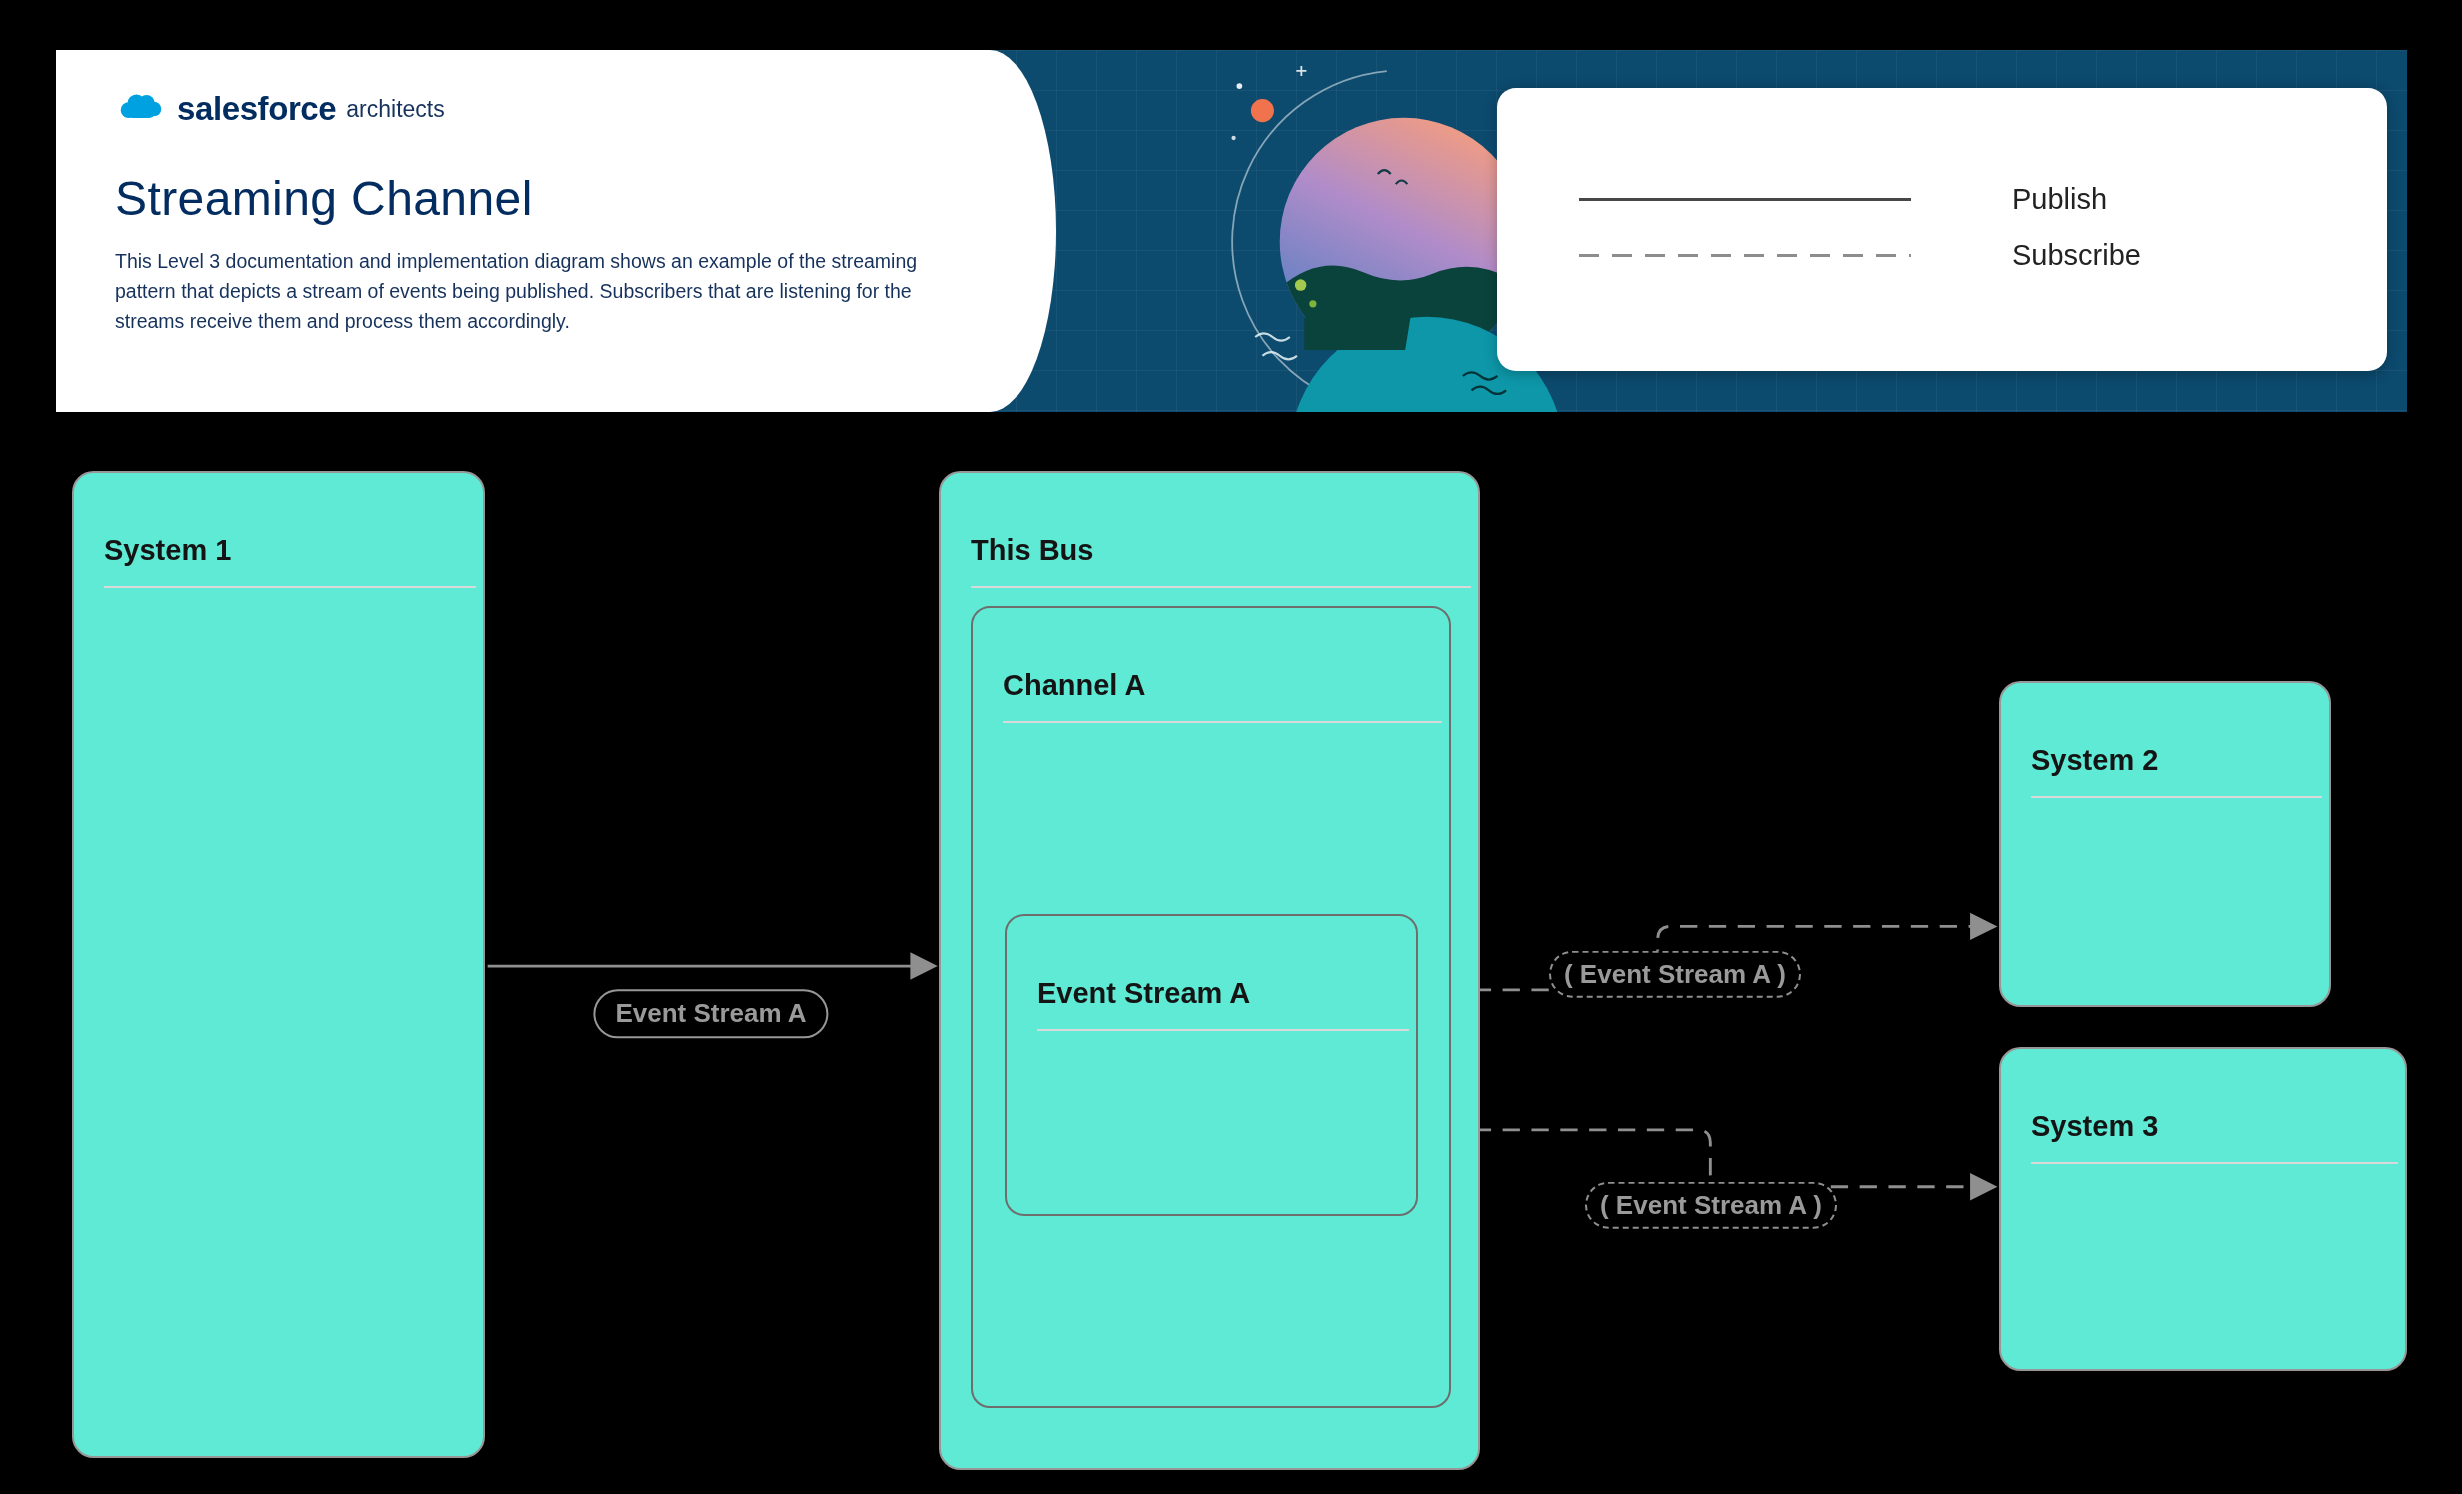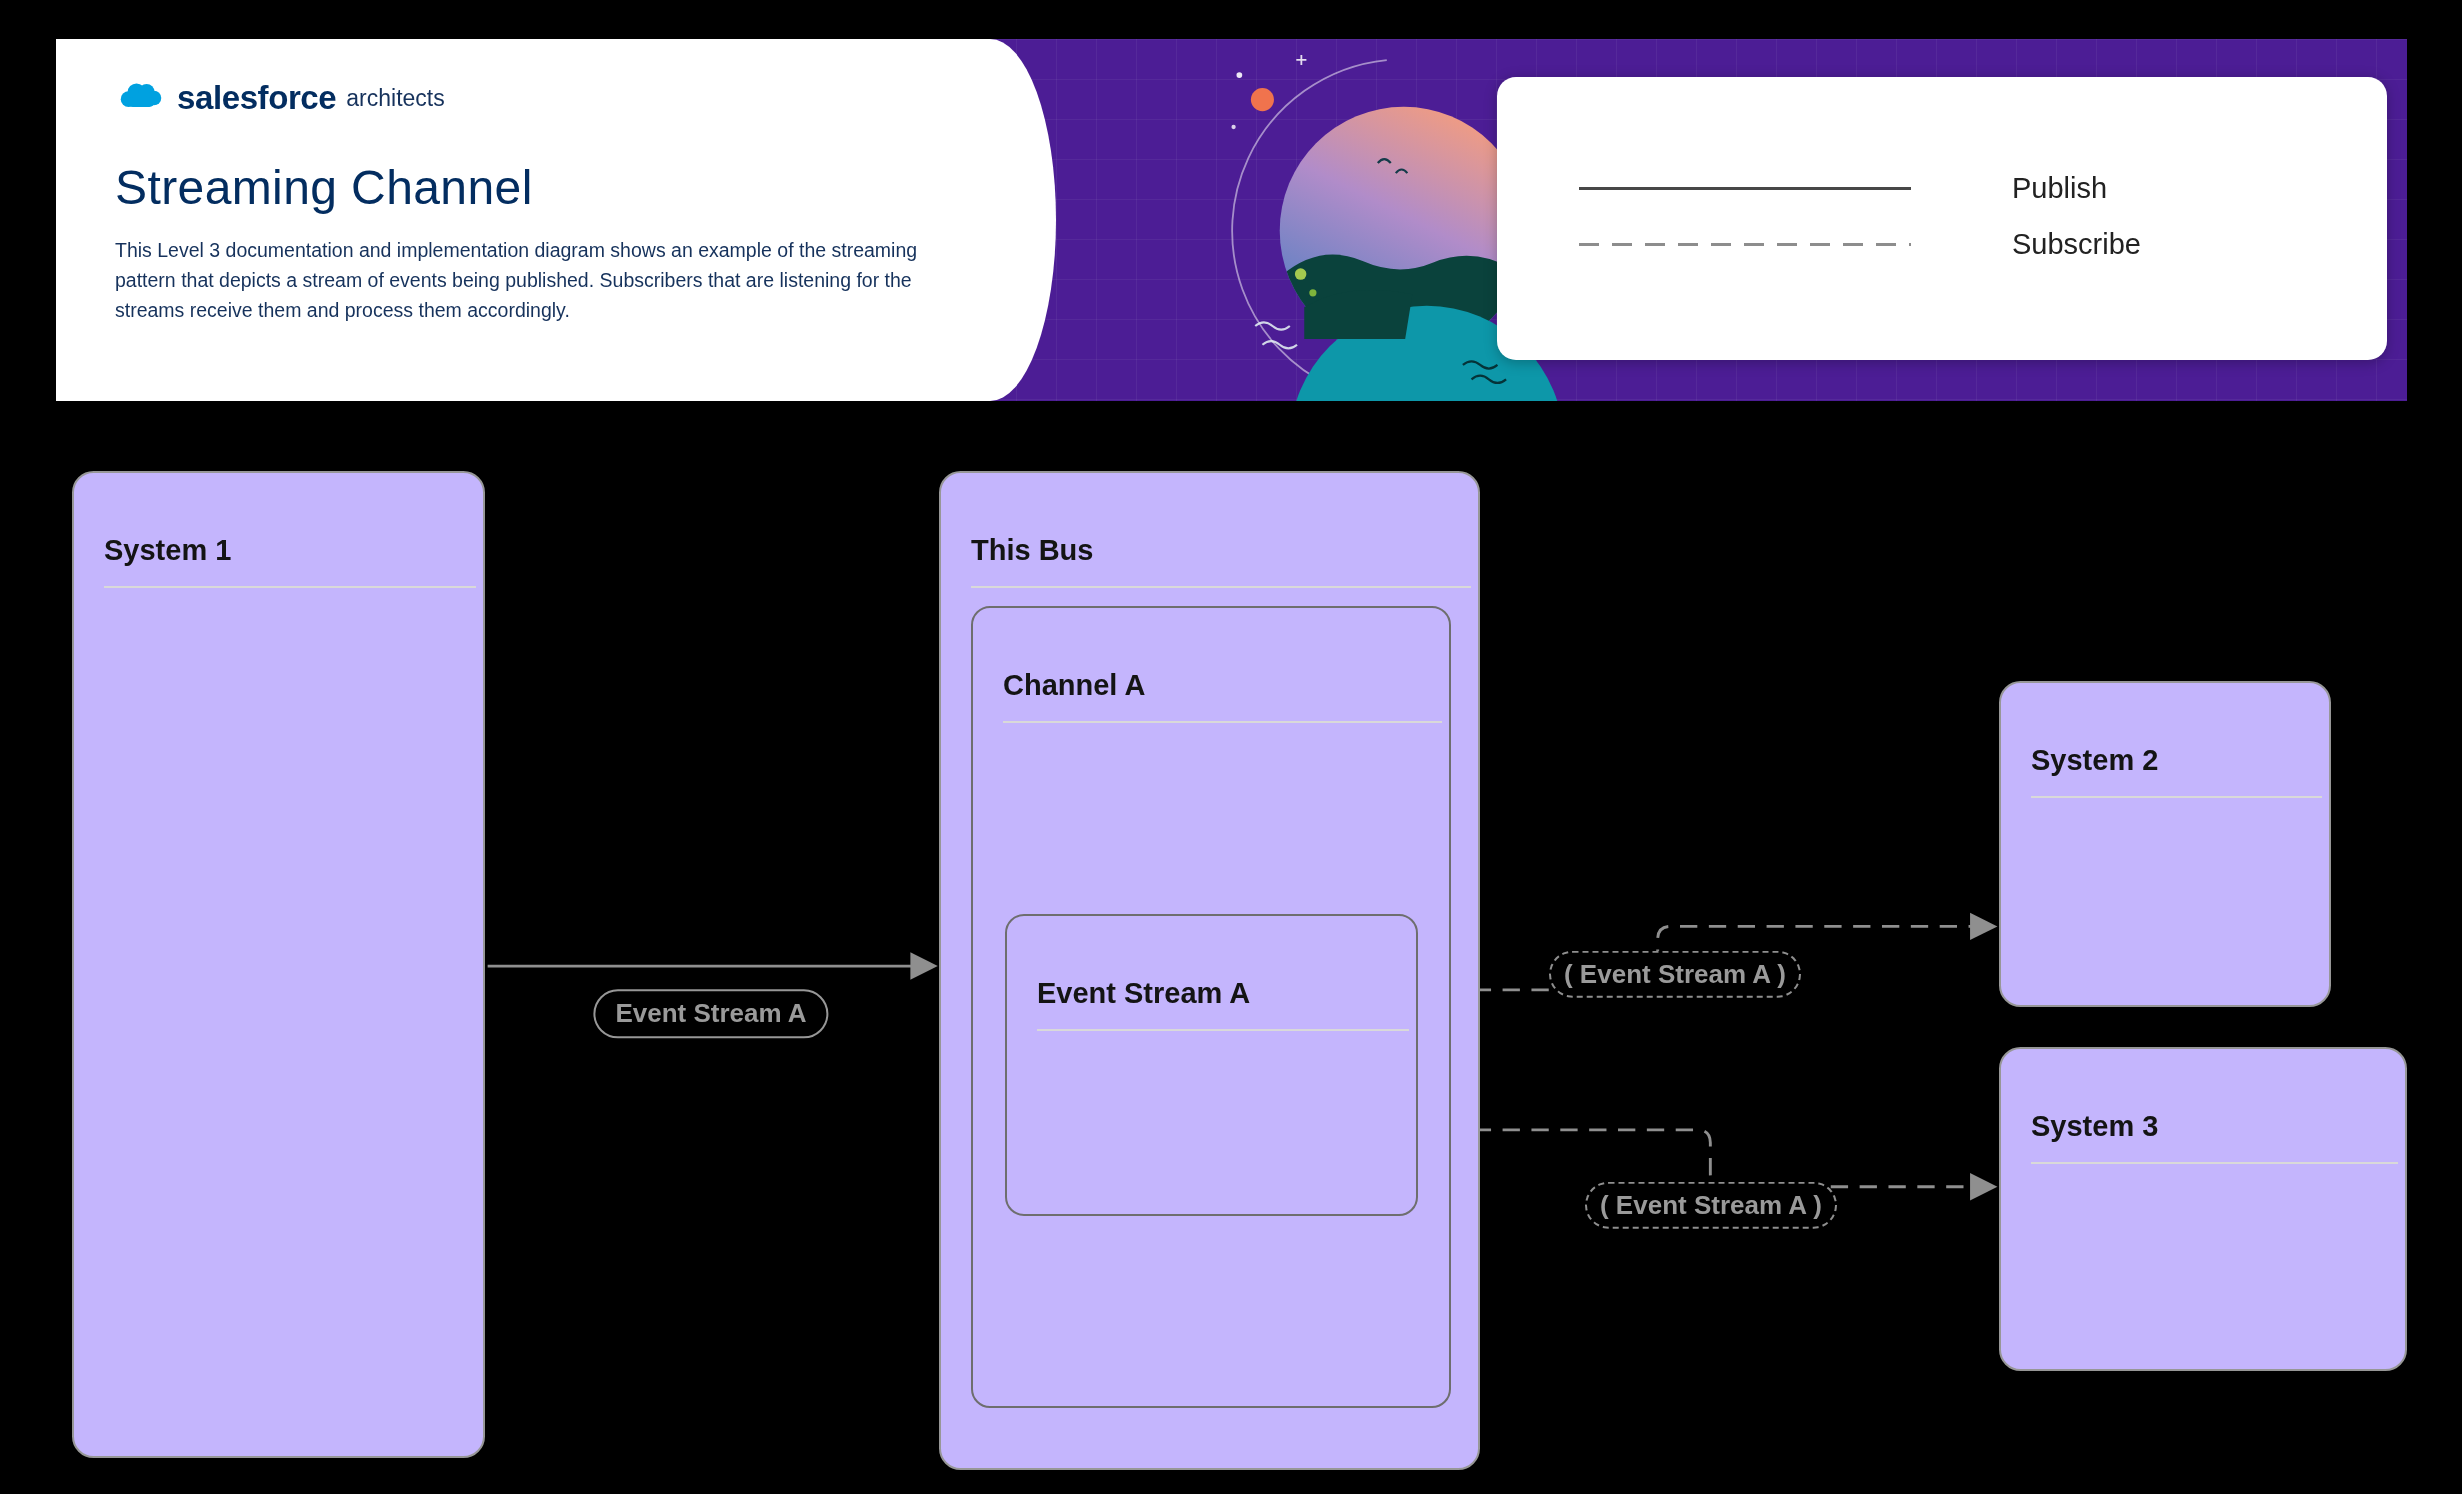--- a/index.html
+++ b/index.html
@@ -1,21 +1,21 @@
 <!DOCTYPE html>
 <html style="font-size:11.5px"><head>
 <meta charset="utf-8">
 <style>
   * { box-sizing: border-box; margin: 0; padding: 0; }
   body { margin: 0; background: #000; font-family: "Liberation Sans", sans-serif; }
   .canvas { position: relative; width: 2462px; height: 1495px; background: #000; overflow: hidden; }
 
   
-  .banner { position: absolute; left: 56px; top: 39px; width: 2351px; height: 362px;
-            background: #4c1d95; overflow: hidden; }
+  .banner { position: absolute; left: 56px; top: 50px; width: 2351px; height: 362px;
+            background: #0c4a6e; overflow: hidden; }
   .banner::before { content: ''; position: absolute; inset: 0;
             background-image: linear-gradient(rgba(255,255,255,0.05) 0.7px, transparent 0.7px),
                               linear-gradient(90deg, rgba(255,255,255,0.05) 0.7px, transparent 0.7px);
             background-size: 40px 40px; }
   .illustration { position: absolute; left: 1068px; top: 0; width: 447px; height: 362px; z-index: 1; }
 
   .banner-white { position: absolute; left: 0; top: 0; width: 934px; height: 100%;
             background: #fff; z-index: 2; }
   .banner-white::after { content: ''; position: absolute; left: 100%; top: 0; width: 66px; height: 100%;
             background: #fff; border-radius: 0 100% 100% 0 / 0 50% 50% 0; }
@@ -33,21 +33,21 @@
             background: #fff; border-radius: 19px; z-index: 3; box-shadow: 0 2.9px 13px rgba(0,0,0,0.25); }
   .legend-line { position: absolute; height: 2.9px; width: 332px; left: 82px; }
   .legend-line.solid { top: 110px; background: #474747; }
   .legend-line.dashed { top: 166px;
             background: repeating-linear-gradient(90deg, #8d8d8d 0 20px, transparent 20px 33px); }
   .legend-label { position: absolute; left: 515px; font-size: 29px; color: #222; }
   .legend-label.publish { top: 95px; }
   .legend-label.subscribe { top: 151px; }
 
   
-  .box { position: absolute; background: #c4b5fd; }
+  .box { position: absolute; background: #5eead4; }
   .box.outer { border: 2.2px solid #979797; border-radius: 21.6px; }
   .box.inner { border: 2.9px solid #6e6e6e; border-radius: 19px; }
   .box-title { padding: 61px 30px 0 30px; font-size: 29px; font-weight: 700; color: #141414; }
   .box-divider { height: 2.2px; background: #d9d9d9; margin: 19px 7.2px 0 30px; }
 
   .box-system1   { left: 72px;  top: 471px;  width: 413px; height: 987px; }
   .box-eventbus  { left: 939px; top: 471px;  width: 541px; height: 999px; }
   .box-channel-a { left: 30px;   top: 133px;  width: 480px; height: 802px; }
   .box-stream-a  { left: 32px;   top: 306px;  width: 413px; height: 302px; }
   .box-system2   { left: 1999px; top: 681px;  width: 332px; height: 326px; }

